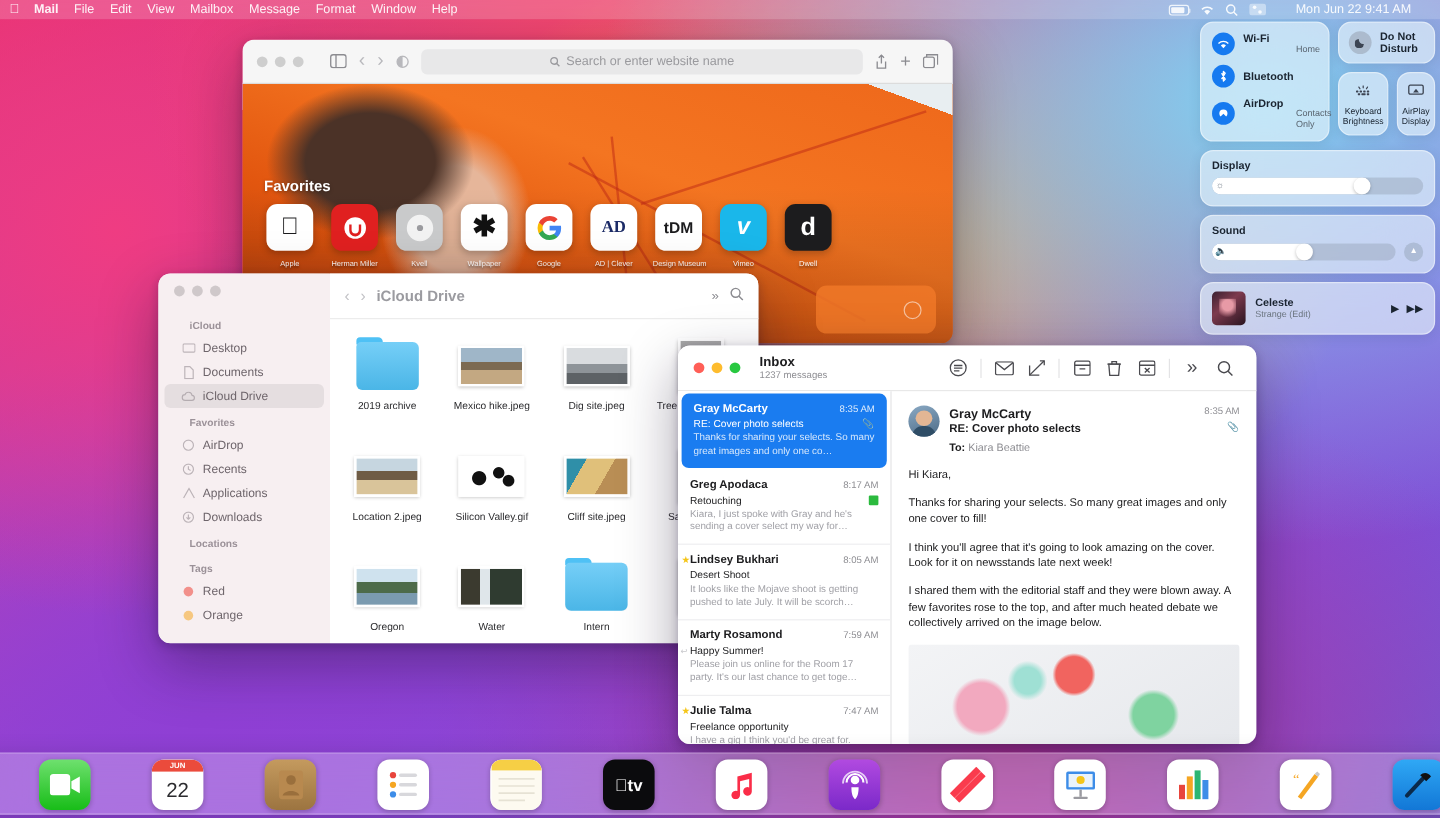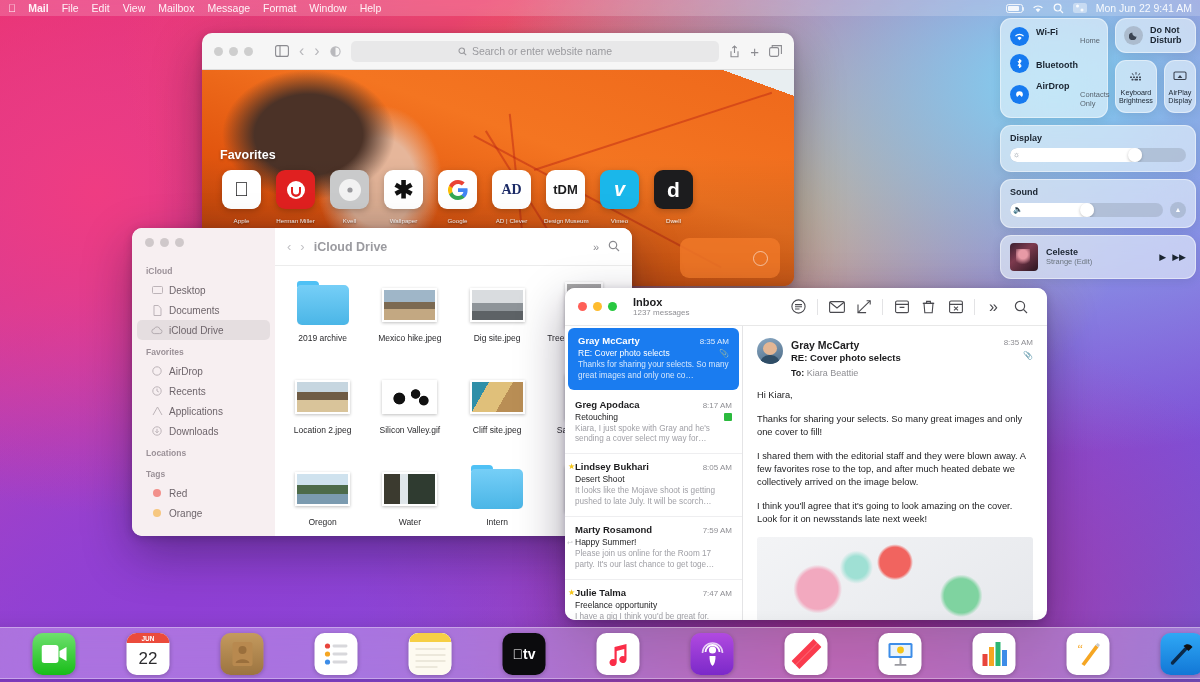--- a/index.html
+++ b/index.html
@@ -140,21 +140,21 @@
     width: 13px; height: 13px; border-radius: 50%; border: 1.4px solid rgba(255,255,255,.55); }
 
   
   #finder { left: 132px; top: 228px; width: 500px; height: 308px; z-index: 20;
     background: #fff; }
   .fd-wrap { display: flex; height: 100%; }
   .fd-side { width: 143px; background: rgba(246,238,240,0.93);
     backdrop-filter: blur(20px); padding: 10px 0 0 0; }
   .fd-tl { padding: 0 0 12px 13px; }
   .fd-group { font-size: 8.5px; color: #9b9198; font-weight: bold;
-    padding: 7px 0 4px 14px; }
+    padding: 7px 0 4px 14px; margin-left: 12px; }
   .fd-item { display: flex; align-items: center; gap: 6px; height: 20px;
     padding: 0 10px 0 14px; font-size: 10px; color: #6e656b; margin: 0 5px; border-radius: 5px; }
   .fd-item.sel { background: rgba(0,0,0,0.07); }
   .fd-item .gi { width: 12px; display: flex; justify-content: center; opacity: .55; }
   .fd-dot { width: 8px; height: 8px; border-radius: 50%; display: inline-block; }
   .fd-main { flex: 1; background: #fff; display: flex; flex-direction: column; }
   .fd-head { height: 38px; display: flex; align-items: center; gap: 9px;
     padding: 0 12px; border-bottom: 0.5px solid #ececec; background: rgba(255,255,255,0.95); }
   .fd-head .nav { color: #c2c2c6; font-size: 13px; }
   .fd-title { font-size: 12.5px; font-weight: bold; color: #9b9ba0; flex: 1; }
@@ -271,21 +271,21 @@
             <line x1="7.2" y1="7.2" x2="10" y2="10" stroke="#fff" stroke-width="1.2"></line>
           </svg>
       </span>
       <span class="icn">
         <svg width="14" height="10" viewBox="0 0 14 10">
             <rect x="0" y="0" width="14" height="10" rx="2.5" fill="rgba(255,255,255,.45)"></rect>
             <circle cx="4.5" cy="3" r="1.5" fill="#fff"></circle>
             <circle cx="9" cy="7" r="1.5" fill="#fff"></circle>
           </svg>
       </span>
-      <span class="mi" style="margin:0">Mon Jun 22  9:41 AM</span>
+      <span class="mi" style="margin:16px">Mon Jun 22  9:41 AM</span>
     </div>
   </div>
 
   <div class="control-center">
     <div class="cc-row">
       <div class="cc-card cc-toggles">
         <div class="cc-toggle">
           <span class="cc-circ">
             <svg width="11" height="8" viewBox="0 0 11 8">
                 <path d="M5.5 7.2 L3.4 4.9 a3 3 0 0 1 4.2 0 Z" fill="#fff"></path>
@@ -828,22 +828,22 @@
               <span>Kiara Beattie</span>
             </span>
           </span>
           <span class="ml-rh-right">
             <span style="display:block">8:35 AM</span>
             <span style="display:block;margin-top:4px">📎</span>
           </span>
         </div>
         <div class="ml-para">Hi Kiara,</div>
         <div class="ml-para">Thanks for sharing your selects. So many great images and only one cover to fill!</div>
+        <div class="ml-para">I think you'll agree that it's going to look amazing on the cover. Look for it on newsstands late next week!</div>
         <div class="ml-para">I shared them with the editorial staff and they were blown away. A few favorites rose to the top, and after much heated debate we collectively arrived on the image below.</div>
-        <div class="ml-para">I think you'll agree that it's going to look amazing on the cover. Look for it on newsstands late next week!</div>
         <div class="ml-attach-img"></div>
       </div>
     </div>
   </div>
 
   <div class="dock">
     <div class="dk dk-run" style="background:linear-gradient(180deg,#3fa9f5,#1e7fd4)">
       <svg width="42" height="42" viewBox="0 0 42 42">
           <rect width="42" height="42" rx="10" fill="#22a7f0"></rect>
           <path d="M0 0h21v42H0z" fill="#2f86d8"></path>

